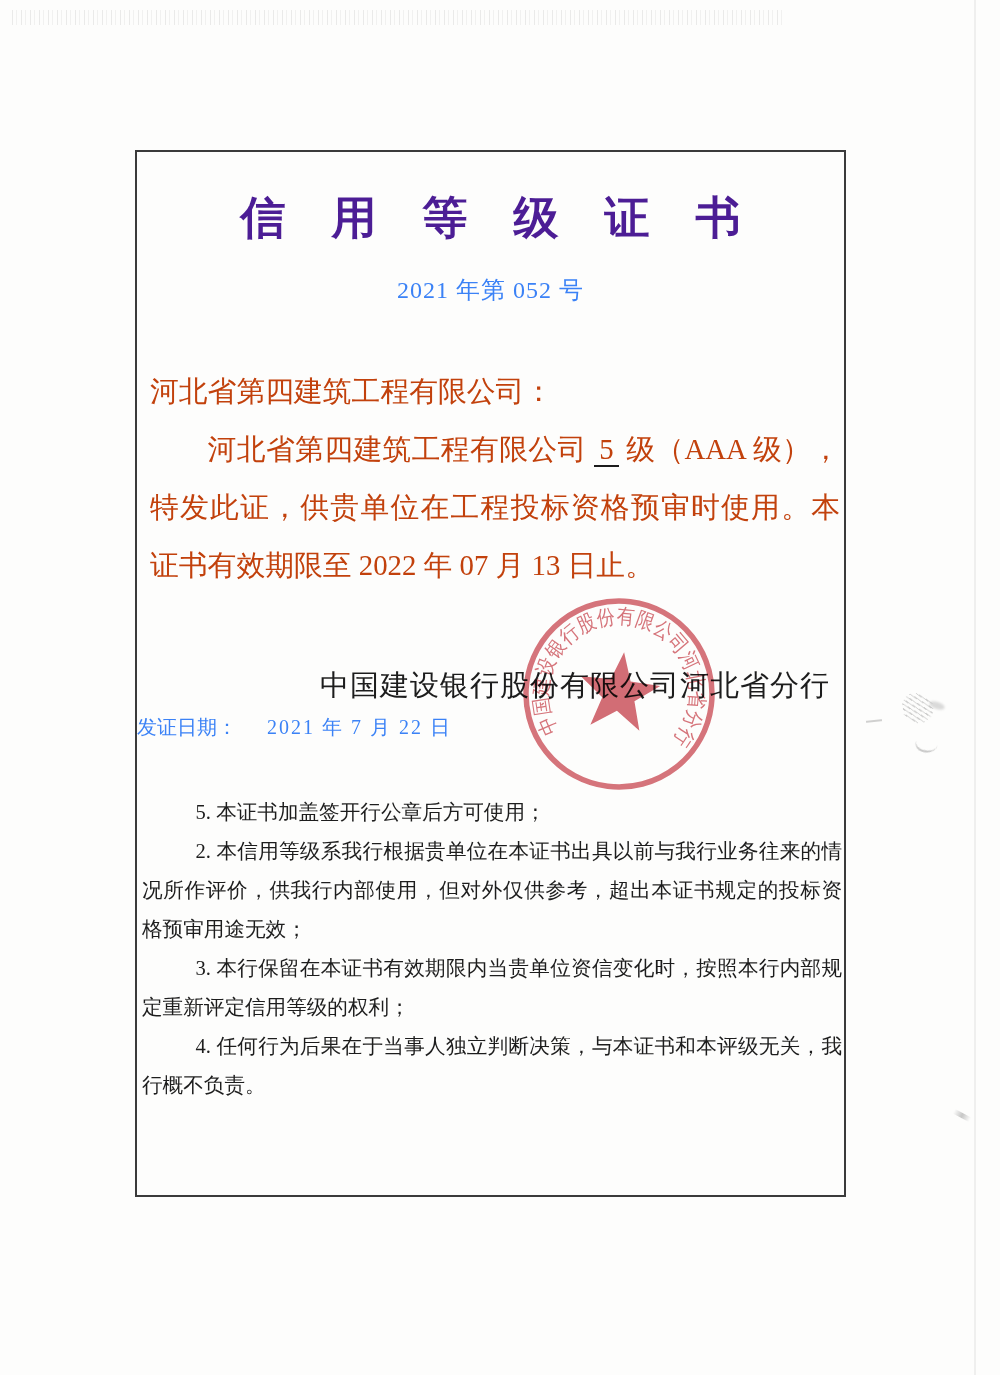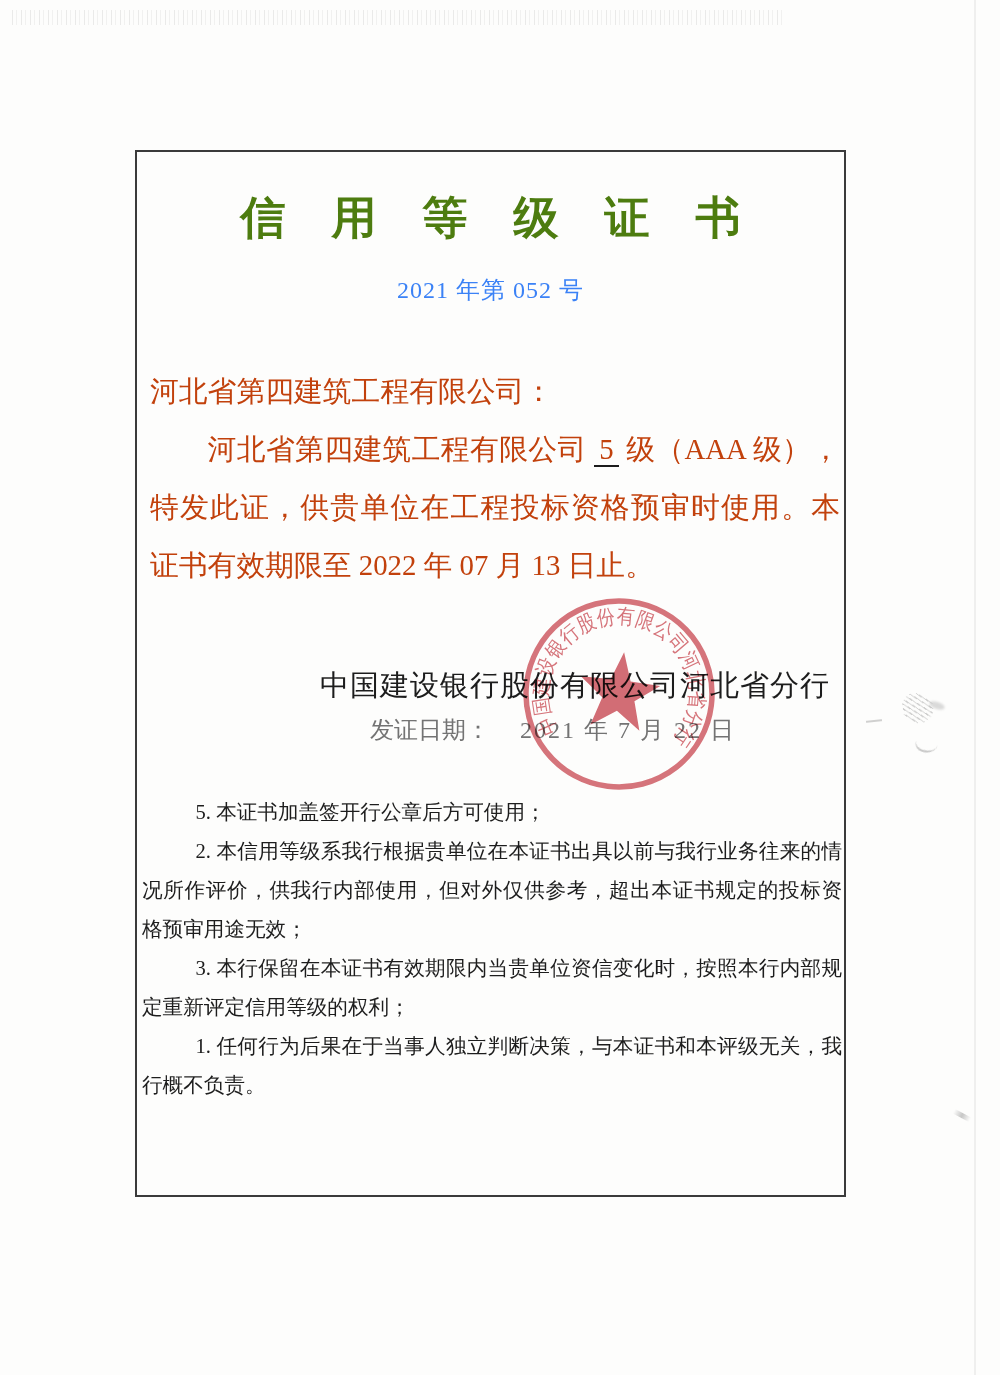--- a/index.html
+++ b/index.html
@@ -64,21 +64,21 @@
   }
   .cert-title{
     position:absolute;top:36px;left:0;width:100%;
     text-align:center;
     font-family:"Liberation Sans","DejaVu Sans",sans-serif;
     font-weight:700;
     font-size:45px;
     letter-spacing:46px;
     padding-left:46px;
     box-sizing:border-box;
-    color:#4d7c0f;
+    color:#4c1d95;
     white-space:nowrap;
   }
   .cert-serial{
     position:absolute;top:122px;left:0;width:100%;
     text-align:center;
     font-size:24px;
     letter-spacing:1px;
     color:#3b82f6;
   }
   .cert-body{
@@ -97,22 +97,22 @@
   .cert-issuer{
     position:absolute;top:514px;left:0;width:100%;
     box-sizing:border-box;
     text-align:right;padding-right:14px;
     font-size:29px;letter-spacing:1px;
     white-space:nowrap;color:#1c1c1c;
   }
   .cert-dateline{
     position:absolute;top:562px;left:0;width:100%;
     box-sizing:border-box;
-    text-align:right;padding-right:108px;
-    font-size:24px;white-space:nowrap;color:#737373;
+    padding-right:108px;
+    font-size:20px;white-space:nowrap;color:#3b82f6;
   }
   .cert-dateline .date-value{margin-left:30px;letter-spacing:2px;}
   
   .seal{
     position:absolute;left:382px;top:442px;width:200px;height:200px;
     opacity:.88;
     mix-blend-mode:multiply;
     transform:rotate(7deg);
     pointer-events:none;
   }
@@ -169,16 +169,16 @@
     </defs>
     <text font-size="21" fill="#d2626a" letter-spacing="0.5" font-family="Liberation Serif, DejaVu Serif, serif">
       <textPath href="#sealArc" startOffset="0" textLength="312" lengthAdjust="spacingAndGlyphs">中国建设银行股份有限公司河北省分行</textPath>
     </text>
   </svg>
 
   <div class="statement">
     <p>5. 本证书加盖签开行公章后方可使用；</p>
     <p>2. 本信用等级系我行根据贵单位在本证书出具以前与我行业务往来的情况所作评价，供我行内部使用，但对外仅供参考，超出本证书规定的投标资格预审用途无效；</p>
     <p>3. 本行保留在本证书有效期限内当贵单位资信变化时，按照本行内部规定重新评定信用等级的权利；</p>
-    <p>1. 任何行为后果在于当事人独立判断决策，与本证书和本评级无关，我行概不负责。</p>
+    <p>4. 任何行为后果在于当事人独立判断决策，与本证书和本评级无关，我行概不负责。</p>
   </div>
 
 </div>
 
 </body></html>

